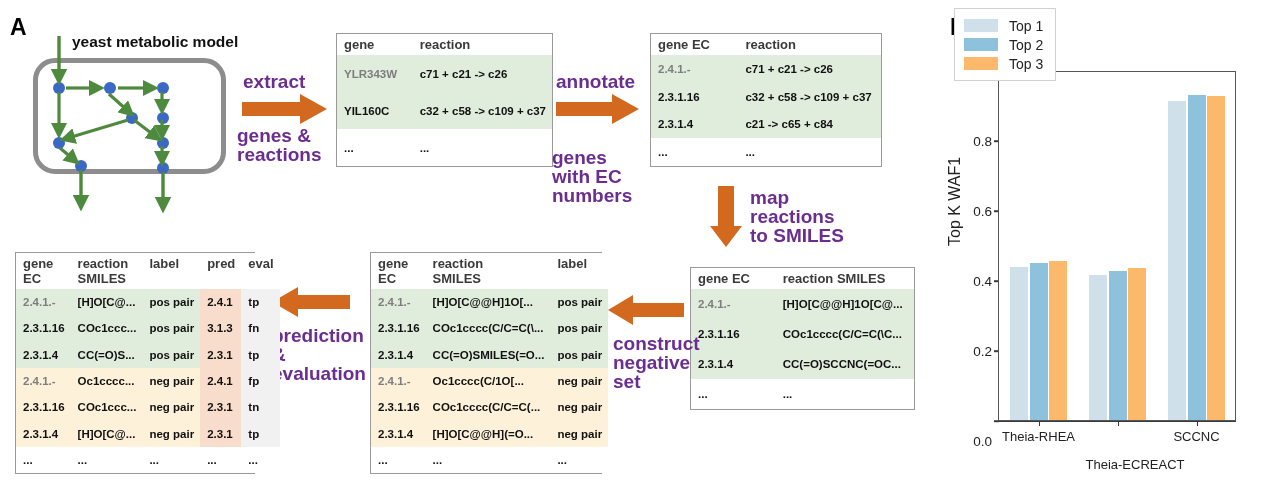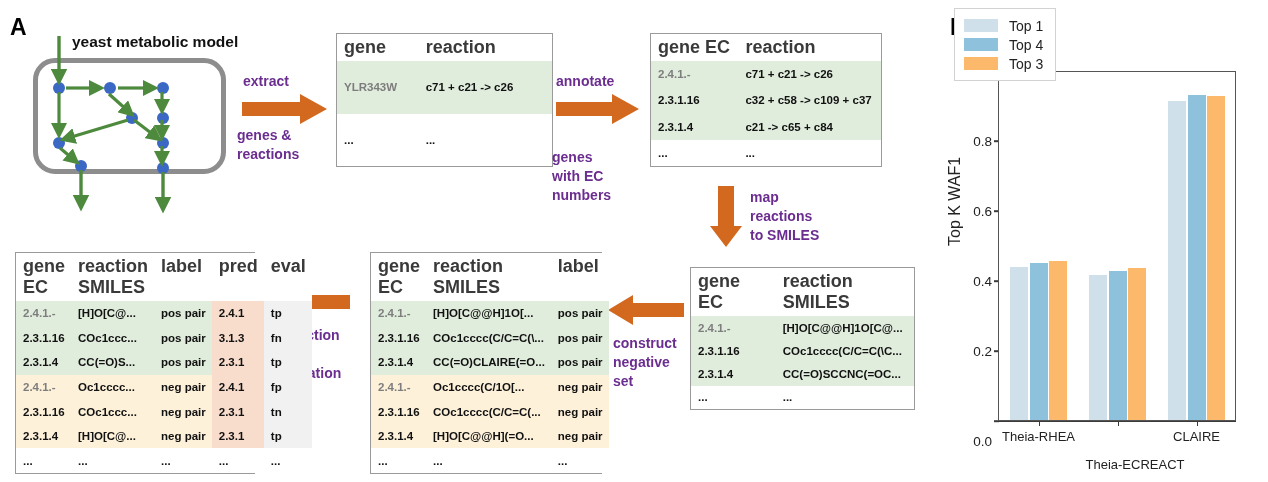--- a/index.html
+++ b/index.html
@@ -10,30 +10,30 @@
 
   
   .model-title{position:absolute;left:72px;top:33px;font-size:15.5px;font-weight:bold;color:#111;}
   .cell-box{position:absolute;left:33px;top:58px;width:193px;height:116px;
             border:5px solid #8d8d8d;border-radius:22px;background:#fff;box-sizing:border-box;}
   .node{position:absolute;width:12px;height:12px;border-radius:50%;background:#3a68c4;}
   .garrow{position:absolute;}
   .garrow svg{display:block;overflow:visible;}
 
   
-  .step{position:absolute;color:#6b2d8f;font-weight:bold;font-size:14px;line-height:19px;}
+  .step{position:absolute;color:#6b2d8f;font-weight:bold;font-size:19px;line-height:19px;}
 
   
   .oarrow{position:absolute;}
   .oarrow svg{display:block}
 
   
   .tbl{position:absolute;background:#fff;border:1.4px solid #9a9a9a;box-sizing:border-box;}
   .tbl table{border-collapse:collapse;width:100%;height:100%;}
-  .tbl th{font-weight:bold;font-size:18px;color:#3a3a3a;text-align:left;
+  .tbl th{font-weight:bold;font-size:13px;color:#3a3a3a;text-align:left;
           padding:3px 6px 3px 7px;background:#fff;vertical-align:top;white-space:pre-line;}
   .tbl td{font-size:11.5px;font-weight:bold;color:#111;padding:2px 6px 2px 7px;
           white-space:nowrap;overflow:hidden;}
   .r-pos{background:#e0ecdc;}
   .r-neg{background:#fdf1da;}
   .r-dots{background:#fff;color:#555;}
   td.c-pred{background:#f8ddcd;margin-top:31px;}
   td.c-eval{background:#f1f1f1;}
   td.faint{color:#7d7d7d;font-weight:bold;}
 
@@ -164,20 +164,24 @@
         <tr>
       <th style="width:38%">gene</th>
       <th>reaction</th>
     </tr>
       </thead>
     <tbody>
       <tr class="r-pos">
         <td class="faint">YLR343W</td>
         <td>c71 + c21 -&gt; c26</td>
         </tr>
+      <tr class="r-pos">
+        <td>YIL160C</td>
+        <td>c32 + c58 -&gt; c109 + c37</td>
+        </tr>
       <tr class="r-dots">
         <td>...</td>
         <td>...</td>
         </tr>
     </tbody>
   </table>
 </div>
 
 <div class="step" style="left:556px;top:72px;">annotate</div>
 <div class="oarrow" style="left:556px;top:94px;">
@@ -282,21 +286,21 @@
         <td>[H]O[C@@H]1O[...</td>
         <td>pos pair</td>
         </tr>
       <tr class="r-pos">
         <td>2.3.1.16</td>
         <td>COc1cccc(C/C=C(\...</td>
         <td>pos pair</td>
         </tr>
       <tr class="r-pos">
         <td>2.3.1.4</td>
-        <td>CC(=O)CLAIRE(=O...</td>
+        <td>CC(=O)SMILES(=O...</td>
         <td>pos pair</td>
         </tr>
       <tr class="r-neg">
         <td class="faint">2.4.1.-</td>
         <td>Oc1cccc(C/1O[...</td>
         <td>neg pair</td>
         </tr>
       <tr class="r-neg">
         <td>2.3.1.16</td>
         <td>COc1cccc(C/C=C(...</td>
@@ -415,30 +419,30 @@
       <div class="xtick" style="left: 39.5px;">Theia-RHEA</div>
       <div class="bar" style="left: 90px; width: 18px; height: 145.95px; background: rgb(207, 224, 234);"></div>
       <div class="bar" style="left: 109.5px; width: 18px; height: 150.15px; background: rgb(141, 193, 220);"></div>
       <div class="bar" style="left: 129px; width: 18px; height: 153.3px; background: rgb(252, 185, 107);"></div>
       <div class="xtick-mark" style="left: 118.5px;"></div>
       <div class="xtick" style="left: 136px; margin-top: 36px;">Theia-ECREACT</div>
       <div class="bar" style="left: 169px; width: 18px; height: 319.55px; background: rgb(207, 224, 234);"></div>
       <div class="bar" style="left: 188.5px; width: 18px; height: 326.2px; background: rgb(141, 193, 220);"></div>
       <div class="bar" style="left: 208px; width: 18px; height: 324.8px; background: rgb(252, 185, 107);"></div>
       <div class="xtick-mark" style="left: 197.5px;"></div>
-      <div class="xtick" style="left: 197.5px;">CLAIRE</div>
+      <div class="xtick" style="left: 197.5px;">SCCNC</div>
     </div>
   <div class="plot-frame"></div>
   <div class="legend" id="legend">
       <div class="legend-row">
         <span class="legend-swatch" style="background: rgb(207, 224, 234);"></span>
         <span class="legend-label">Top 1</span>
       </div>
       <div class="legend-row">
         <span class="legend-swatch" style="background: rgb(141, 193, 220);"></span>
-        <span class="legend-label">Top 4</span>
+        <span class="legend-label">Top 2</span>
       </div>
       <div class="legend-row">
         <span class="legend-swatch" style="background: rgb(252, 185, 107);"></span>
         <span class="legend-label">Top 3</span>
       </div>
     </div>
 </div>
 
 </body></html>

